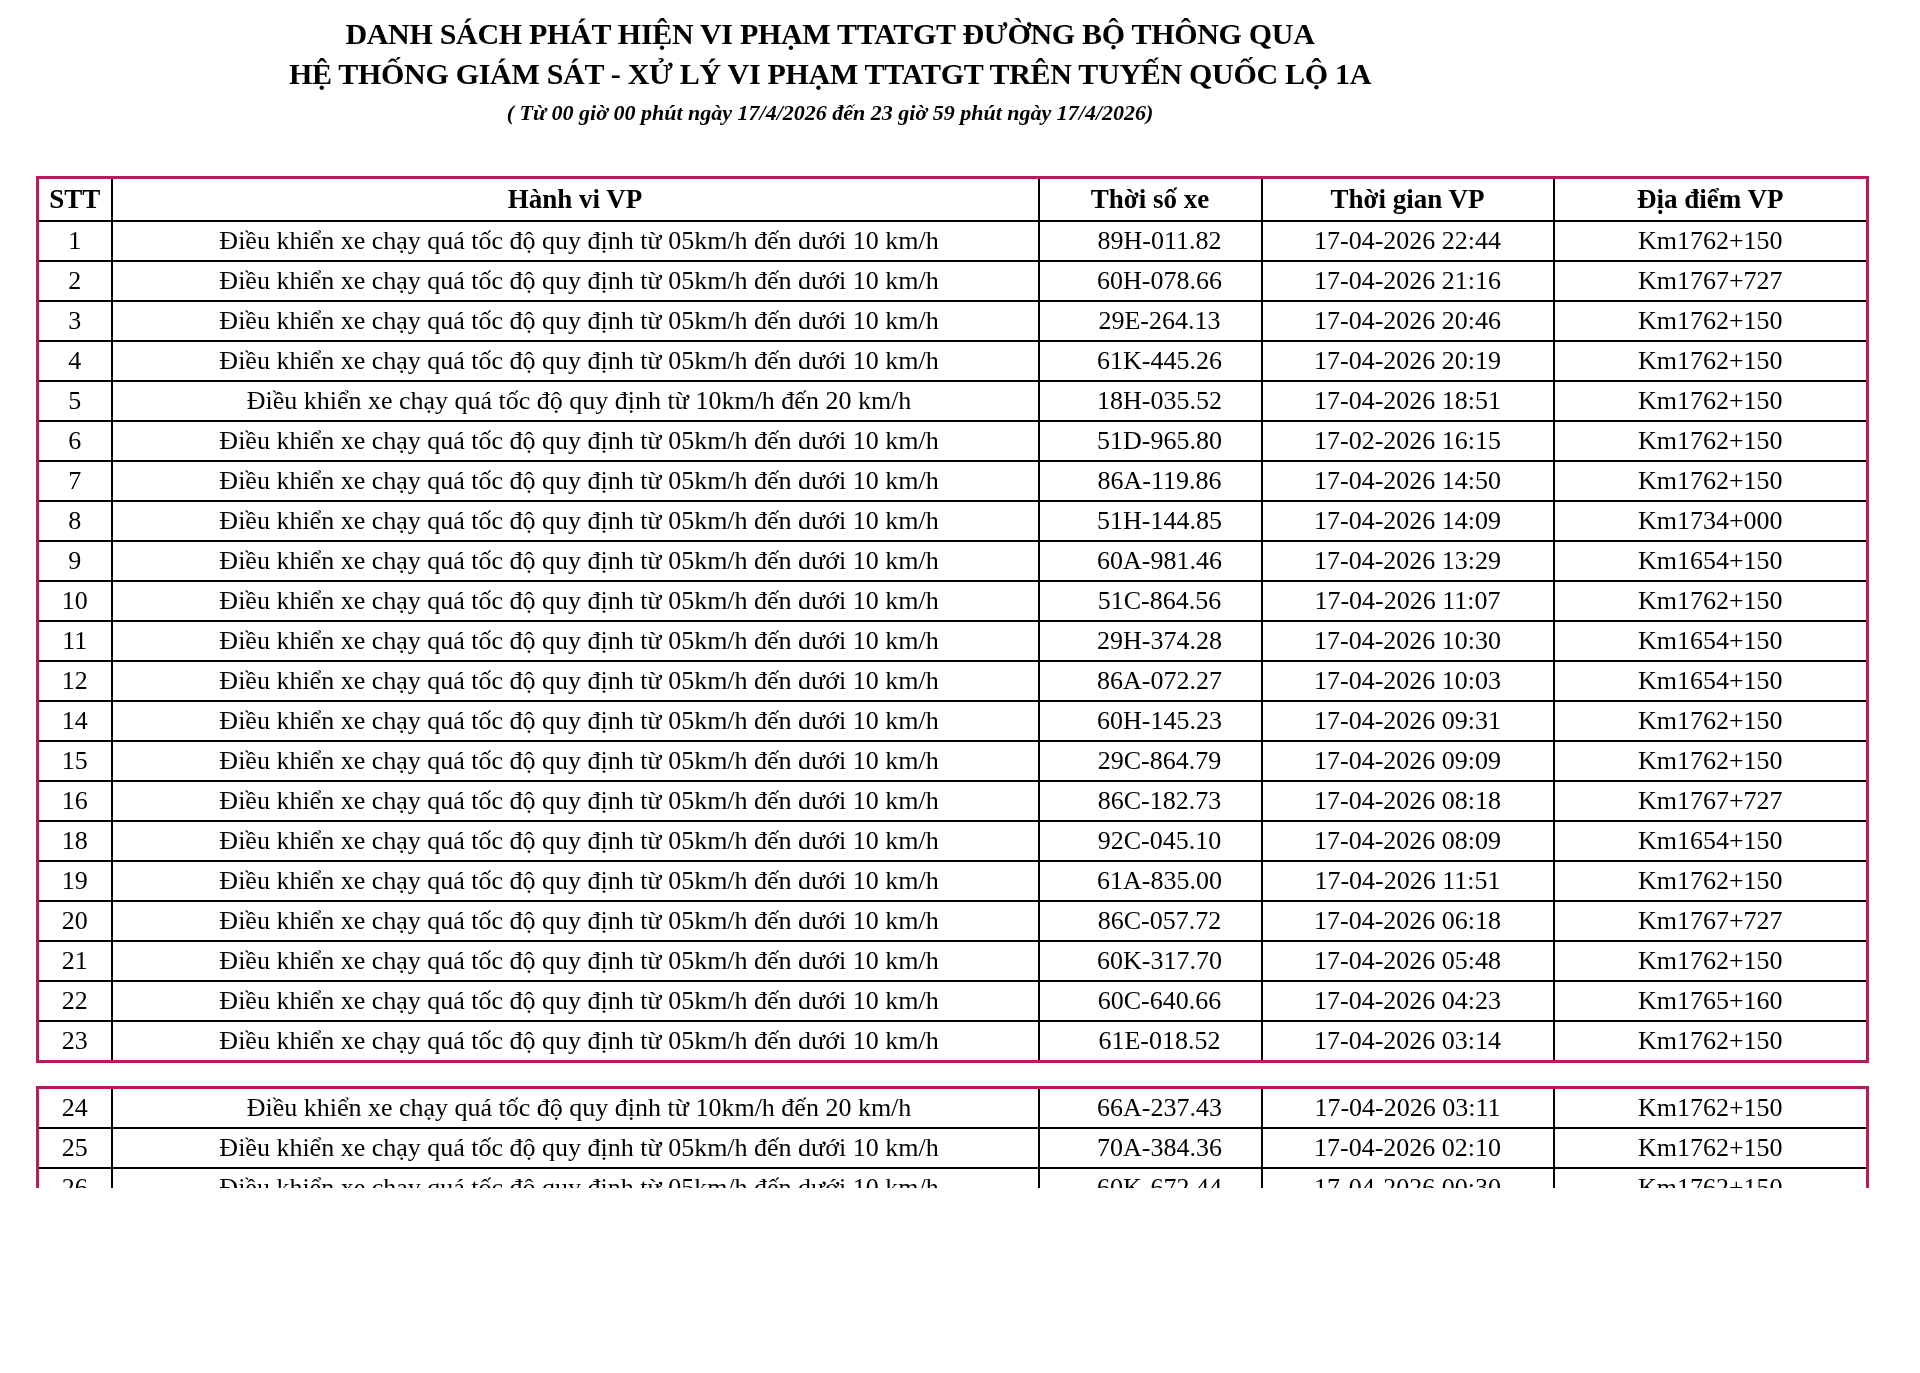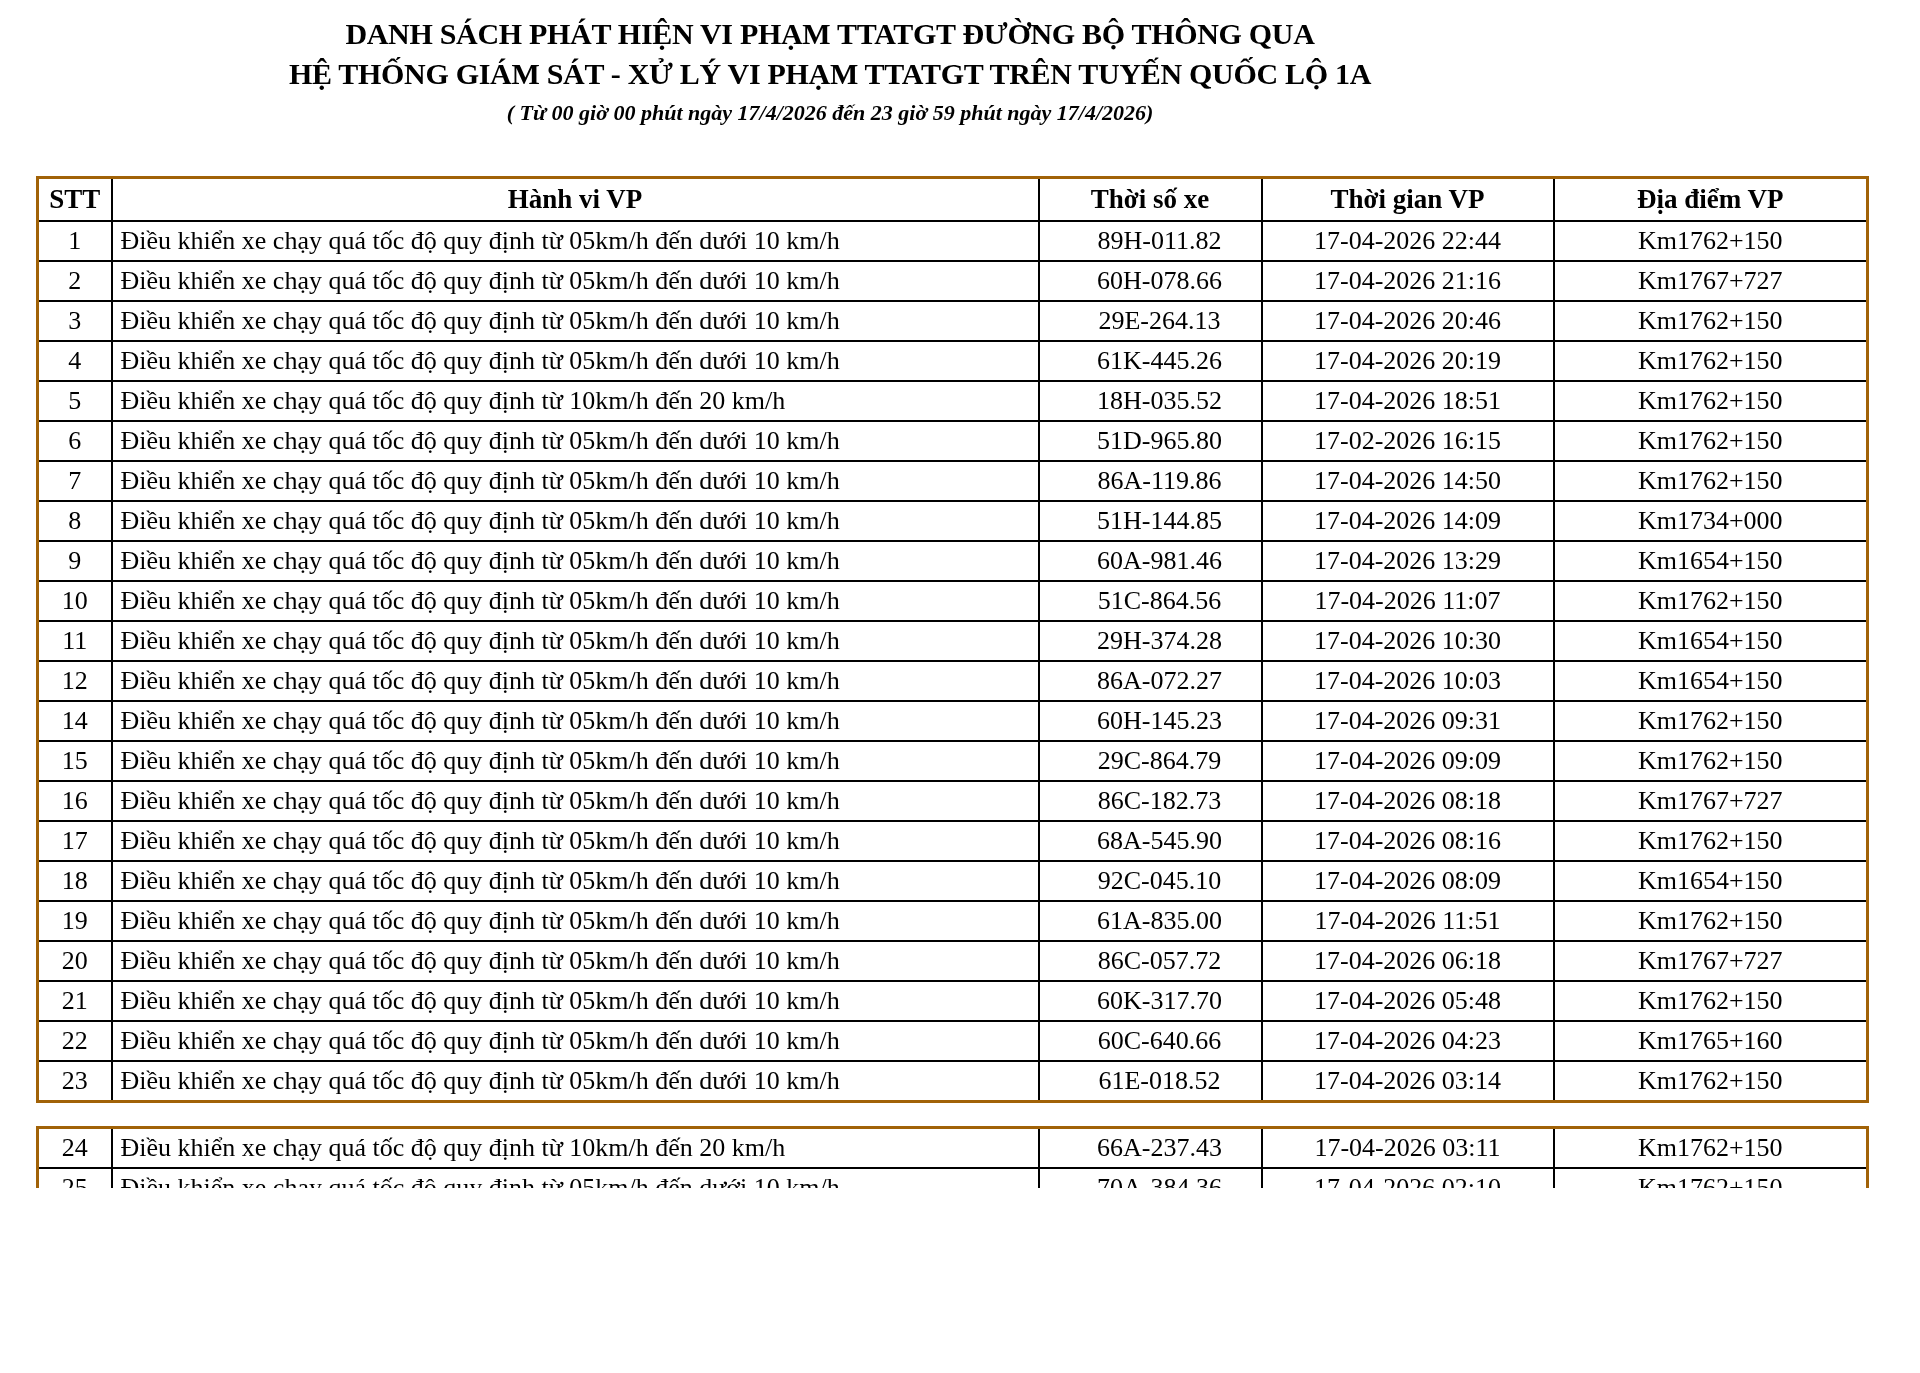--- a/index.html
+++ b/index.html
@@ -33,21 +33,21 @@
     font-weight: bold;
     font-style: italic;
     line-height: 38px;
     white-space: nowrap;
   }
   table.vtable {
     border-collapse: collapse;
     table-layout: fixed;
     width: 1830px;
     margin-left: 36px;
-    border: 3px solid #a16207;
+    border: 3px solid #be185d;
   }
   table.vtable.first { margin-top: 44px; }
   table.vtable.second { margin-top: 23px; }
   .vtable th, .vtable td {
     border: 2px solid #000;
     overflow: hidden;
     white-space: nowrap;
     padding: 0;
     vertical-align: middle;
   }
@@ -56,21 +56,21 @@
     font-size: 27px;
     font-weight: bold;
     text-align: center;
   }
   .vtable td {
     height: 38px;
     font-size: 26px;
     text-align: center;
   }
   td.c-violation {
-    text-align: left;
+    text-align: center;
     padding-left: 8px;
   }
   td.c-plate { font-weight: normal; padding-left: 19px; }
   col.w-stt      { width: 74px; }
   col.w-violation{ width: 927px; }
   col.w-plate    { width: 223px; }
   col.w-time     { width: 292px; }
   col.w-location { width: 314px; }
 </style>
 </head>
@@ -201,27 +201,20 @@
     <td class="c-location">Km1762+150</td>
   </tr>
         <tr>
     <td class="c-stt">16</td>
     <td class="c-violation">Điều khiển xe chạy quá tốc độ quy định từ 05km/h đến dưới 10 km/h</td>
     <td class="c-plate">86C-182.73</td>
     <td class="c-time">17-04-2026 08:18</td>
     <td class="c-location">Km1767+727</td>
   </tr>
         <tr>
-    <td class="c-stt">17</td>
-    <td class="c-violation">Điều khiển xe chạy quá tốc độ quy định từ 05km/h đến dưới 10 km/h</td>
-    <td class="c-plate">68A-545.90</td>
-    <td class="c-time">17-04-2026 08:16</td>
-    <td class="c-location">Km1762+150</td>
-  </tr>
-        <tr>
     <td class="c-stt">18</td>
     <td class="c-violation">Điều khiển xe chạy quá tốc độ quy định từ 05km/h đến dưới 10 km/h</td>
     <td class="c-plate">92C-045.10</td>
     <td class="c-time">17-04-2026 08:09</td>
     <td class="c-location">Km1654+150</td>
   </tr>
         <tr>
     <td class="c-stt">19</td>
     <td class="c-violation">Điều khiển xe chạy quá tốc độ quy định từ 05km/h đến dưới 10 km/h</td>
     <td class="c-plate">61A-835.00</td>

